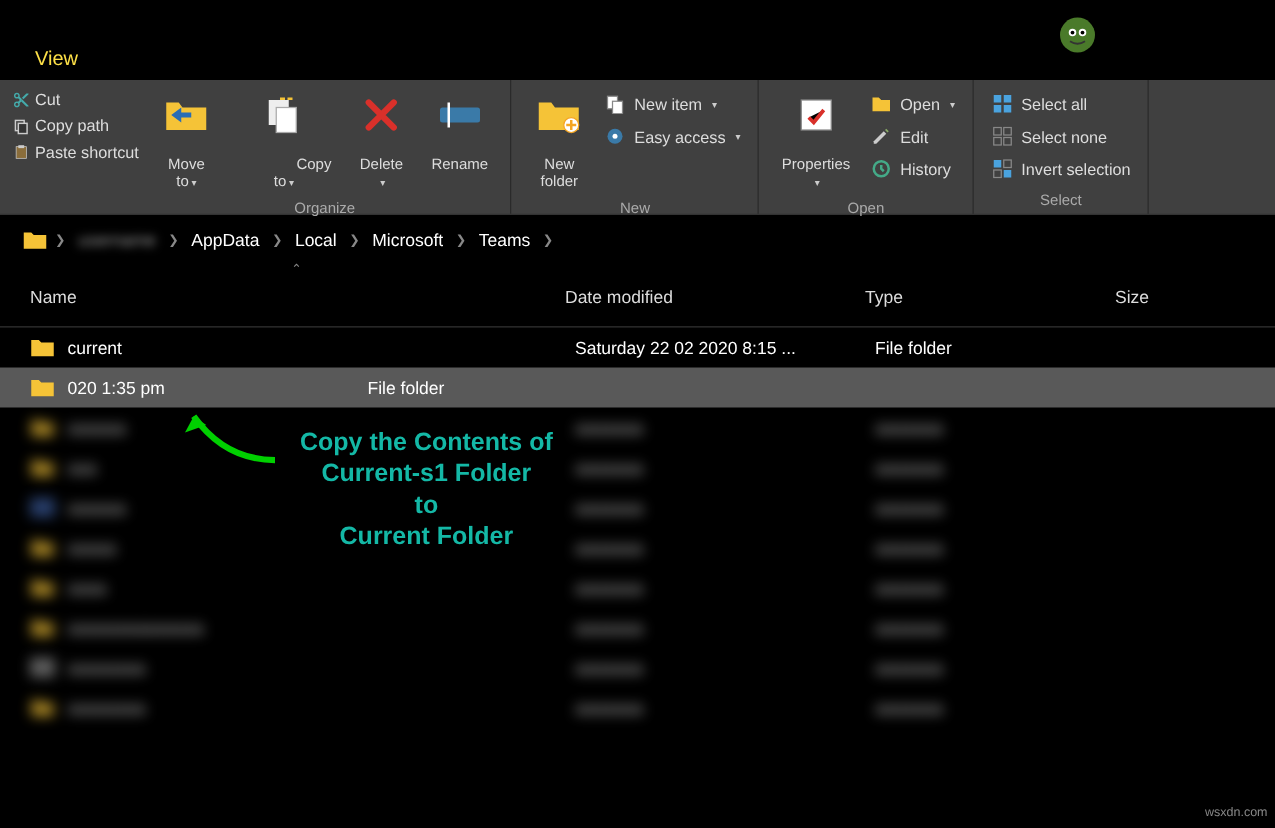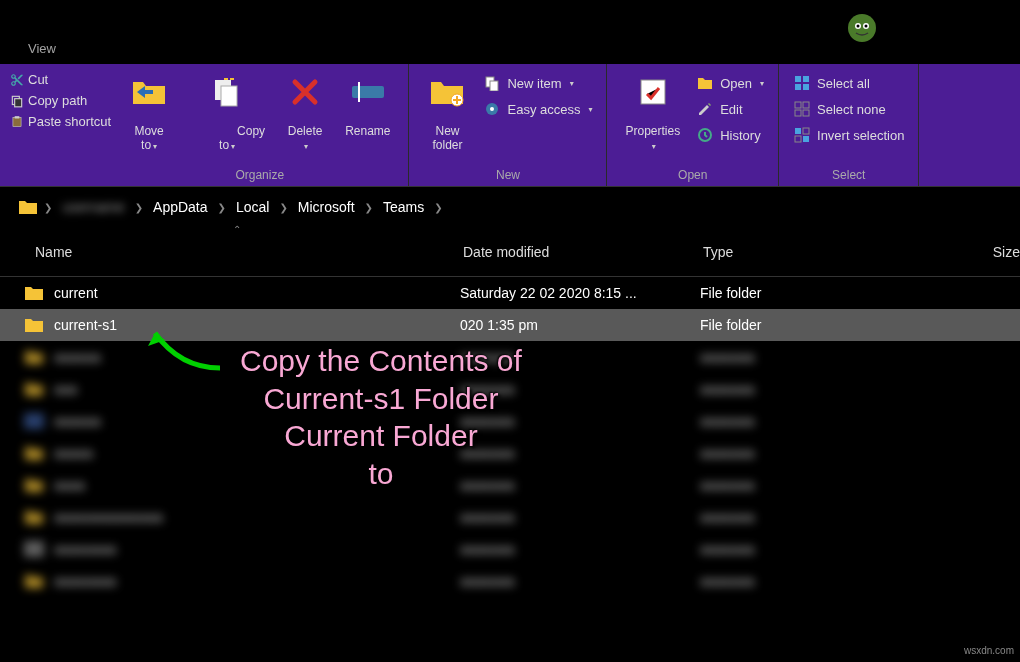--- a/index.html
+++ b/index.html
@@ -2,23 +2,23 @@
 <html><head>
   <meta charset="utf-8">
   <style>
     * { margin: 0; padding: 0; box-sizing: border-box; font-family: 'Segoe UI', sans-serif; }
     body { width: 1020px; height: 662px; background: #000; color: #fff; overflow: hidden; position: relative; }
     
     .titlebar { height: 32px; display: flex; align-items: center; padding: 0 8px; }
     .titlebar-logo { position: absolute; right: 140px; top: 10px; }
     
     .tabbar { height: 32px; display: flex; align-items: center; padding: 0 20px; }
-    .tab { color: #a3a3a3; font-size: 13px; padding: 4px 8px; }
-    
-    .ribbon { height: 123px; background: #4c1d95; display: flex; border-bottom: 1px solid #333; }
+    .tab { color: #fde047; font-size: 16px; padding: 4px 8px; }
+    
+    .ribbon { height: 108px; background: #404040; display: flex; border-bottom: 1px solid #333; }
     .ribbon-group { display: flex; flex-direction: column; justify-content: space-between; padding: 4px 10px 2px; border-right: 1px solid #2a2a2a; }
     .ribbon-group-actions { display: flex; align-items: flex-start; gap: 4px; }
     .ribbon-group-label { text-align: center; font-size: 12px; color: #aaa; padding: 2px 0; }
     
     .clipboard-list { display: flex; flex-direction: column; gap: 6px; padding: 4px 0; }
     .clipboard-item { display: flex; align-items: center; gap: 4px; font-size: 13px; color: #ddd; cursor: pointer; }
     .clipboard-item svg { width: 14px; height: 14px; }
     
     .big-btn { display: flex; flex-direction: column; align-items: center; gap: 12px; padding: 4px 8px; cursor: pointer; }
     .big-btn .icon-wrap { width: 40px; height: 40px; display: flex; align-items: center; justify-content: center; }
@@ -28,37 +28,37 @@
     .small-list { display: flex; flex-direction: column; gap: 4px; padding: 4px 0; }
     .small-item { display: flex; align-items: center; gap: 6px; font-size: 13px; color: #ddd; cursor: pointer; padding: 2px 4px; }
     .small-item .small-icon { width: 18px; height: 18px; display: flex; align-items: center; justify-content: center; }
     
     .breadcrumb { height: 40px; display: flex; align-items: center; gap: 6px; padding: 0 18px; background: #000; font-size: 14px; }
     .breadcrumb .chev { color: #888; font-size: 10px; }
     .breadcrumb .crumb { color: #fff; cursor: pointer; padding: 2px 4px; }
     .breadcrumb .blurred { filter: blur(4px); color: #999; }
     
     .columns-hdr { height: 50px; display: flex; align-items: center; border-bottom: 1px solid #333; font-size: 14px; color: #ddd; position: relative; }
-    .col-name { width: 440px; padding-left: 24px; margin-left: 11px; }
+    .col-name { width: 440px; padding-left: 24px; }
     .col-date { width: 240px; padding-left: 12px; }
     .col-type { width: 200px; padding-left: 12px; }
-    .col-size { flex: 1; padding-left: 12px; text-align: right; }
+    .col-size { flex: 1; padding-left: 12px; }
     .sort-indicator { position: absolute; left: 233px; top: -3px; font-size: 10px; color: #888; }
     
     .file-list { height: 350px; overflow: hidden; }
     .file-row { display: flex; align-items: center; height: 32px; font-size: 14px; cursor: pointer; padding-left: 24px; }
     .file-row.selected { background: #595959; }
     .file-row .folder-mini { width: 20px; height: 16px; margin-right: 10px; }
     .file-row .fname { width: 406px; }
     .file-row .fdate { width: 240px; padding-left: 0px; }
     .file-row .ftype { width: 200px; padding-left: 0px; }
     .file-row .fsize { flex: 1; }
     .file-row.blurred-row { filter: blur(5px); opacity: 0.7; }
     
-    .annotation { position: absolute; left: 240px; top: 342px; font-size: 30px; font-weight: normal; color: #f9a8d4; text-align: center; text-shadow: 2px 2px 3px #000, -1px -1px 2px #000; line-height: 1.25; pointer-events: none; z-index: 10; }
+    .annotation { position: absolute; left: 240px; top: 342px; font-size: 20px; font-weight: bold; color: #14b8a6; text-align: center; text-shadow: 2px 2px 3px #000, -1px -1px 2px #000; line-height: 1.25; pointer-events: none; z-index: 10; }
     
     .arrow-annotation { position: absolute; left: 140px; top: 318px; pointer-events: none; z-index: 9; }
     
     .watermark { position: absolute; right: 6px; bottom: 6px; font-size: 10px; color: #888; }
     
     .folder-icon { fill: #f5c337; }
     .bread-folder { width: 20px; height: 16px; }
   </style>
 </head>
 <body>
@@ -311,21 +311,20 @@
       </svg>
     <div class="fname">current</div>
     <div class="fdate">Saturday 22 02 2020 8:15 ...</div>
     <div class="ftype">File folder</div>
     <div class="fsize"></div>
   </div>
   <div class="file-row selected">
     <svg class="folder-mini" viewBox="0 0 20 16">
         <path class="folder-icon" d="M1 2h6l2 2h10v11H1z"></path>
       </svg>
-    <div class="fname">current-s1</div>
     <div class="fdate">020 1:35 pm</div>
     <div class="ftype">File folder</div>
     <div class="fsize"></div>
   </div>
   <div class="file-row blurred-row">
       <svg class="folder-mini" viewBox="0 0 20 16">
         <path class="folder-icon" d="M1 2h6l2 2h10v11H1z"></path>
       </svg>
       <div class="fname">aaaaaa</div>
       <div class="fdate">aaaaaaa</div>
@@ -390,17 +389,17 @@
 </div>
 
 <svg class="arrow-annotation" width="90" height="60" viewBox="0 0 90 60">
   <path d="M80 50 Q40 50 15 15" stroke="#00d000" stroke-width="5" fill="none"></path>
   <path d="M15 15 L8 28 L25 22 Z" fill="#00d000"></path>
 </svg>
 
 <div class="annotation">
   <div>Copy the Contents of</div>
   <div>Current-s1 Folder</div>
+  <div>to</div>
   <div>Current Folder</div>
-  <div>to</div>
 </div>
 
 <div class="watermark">wsxdn.com</div>
 
 </body></html>

